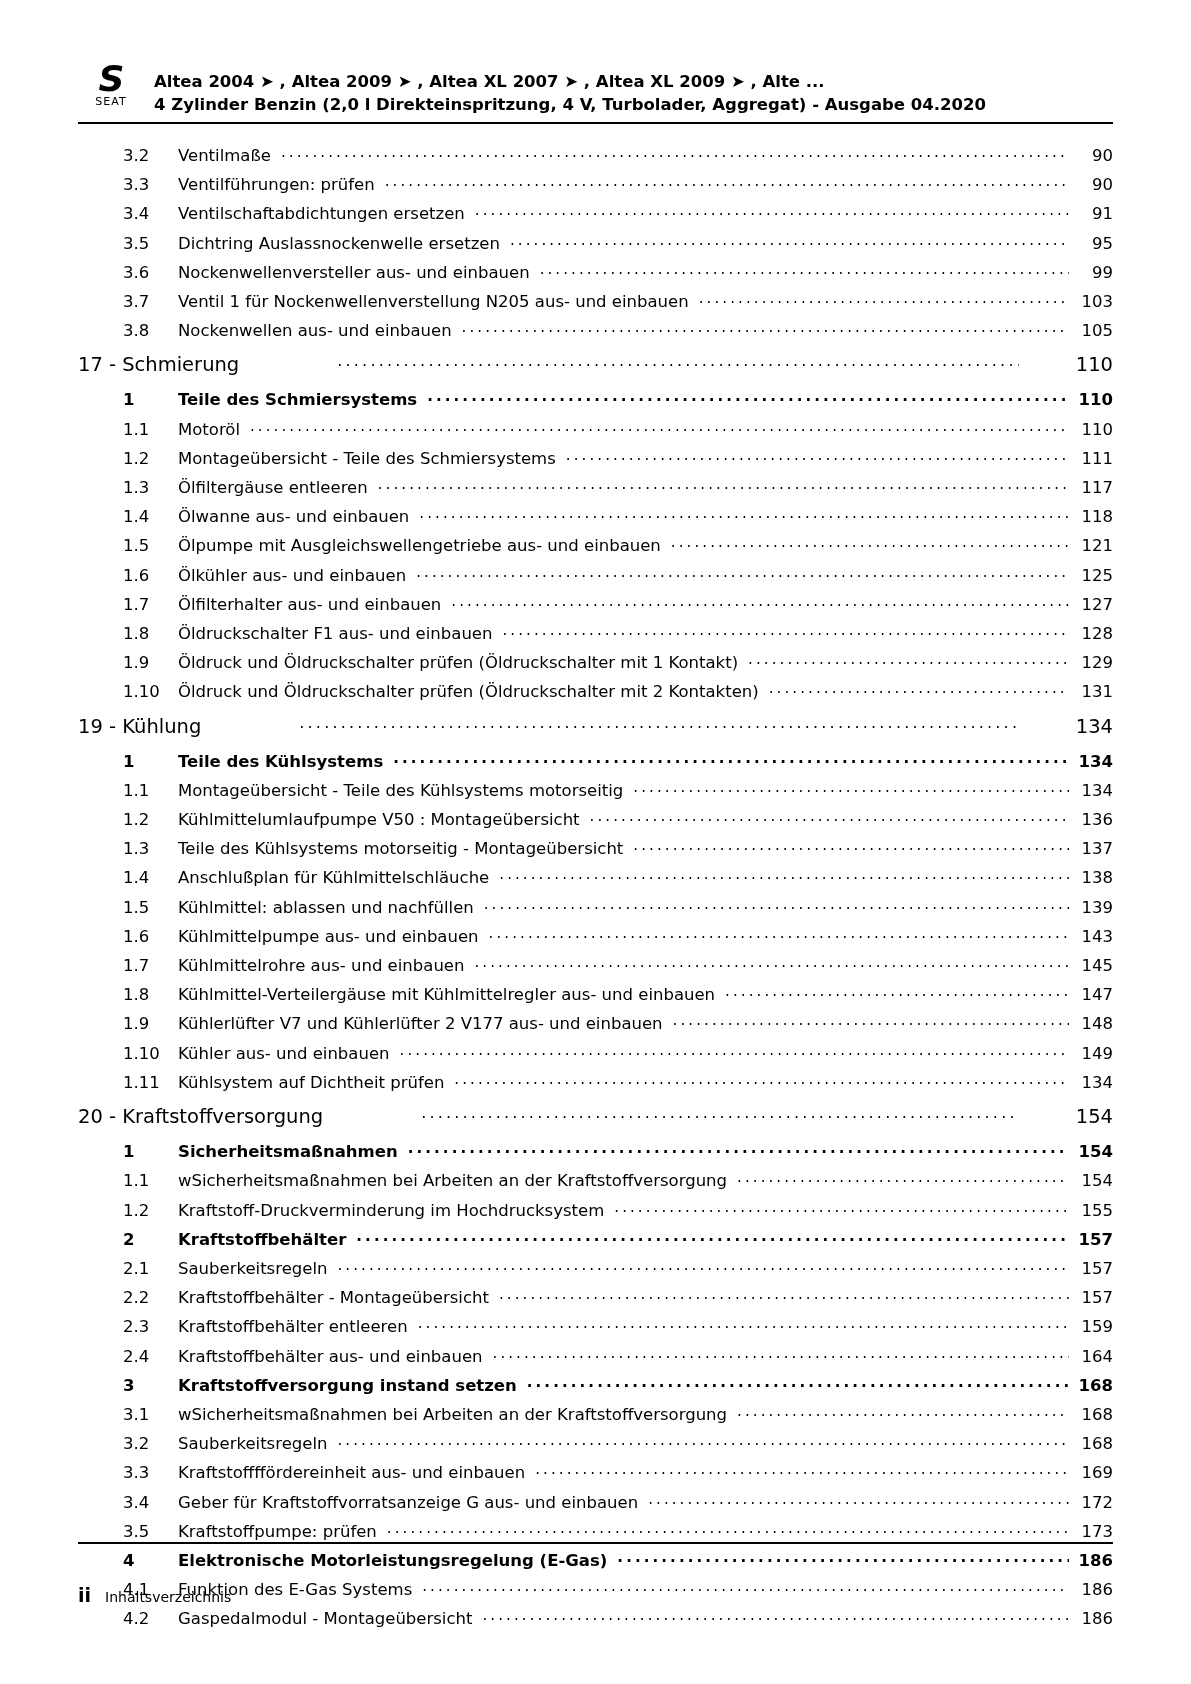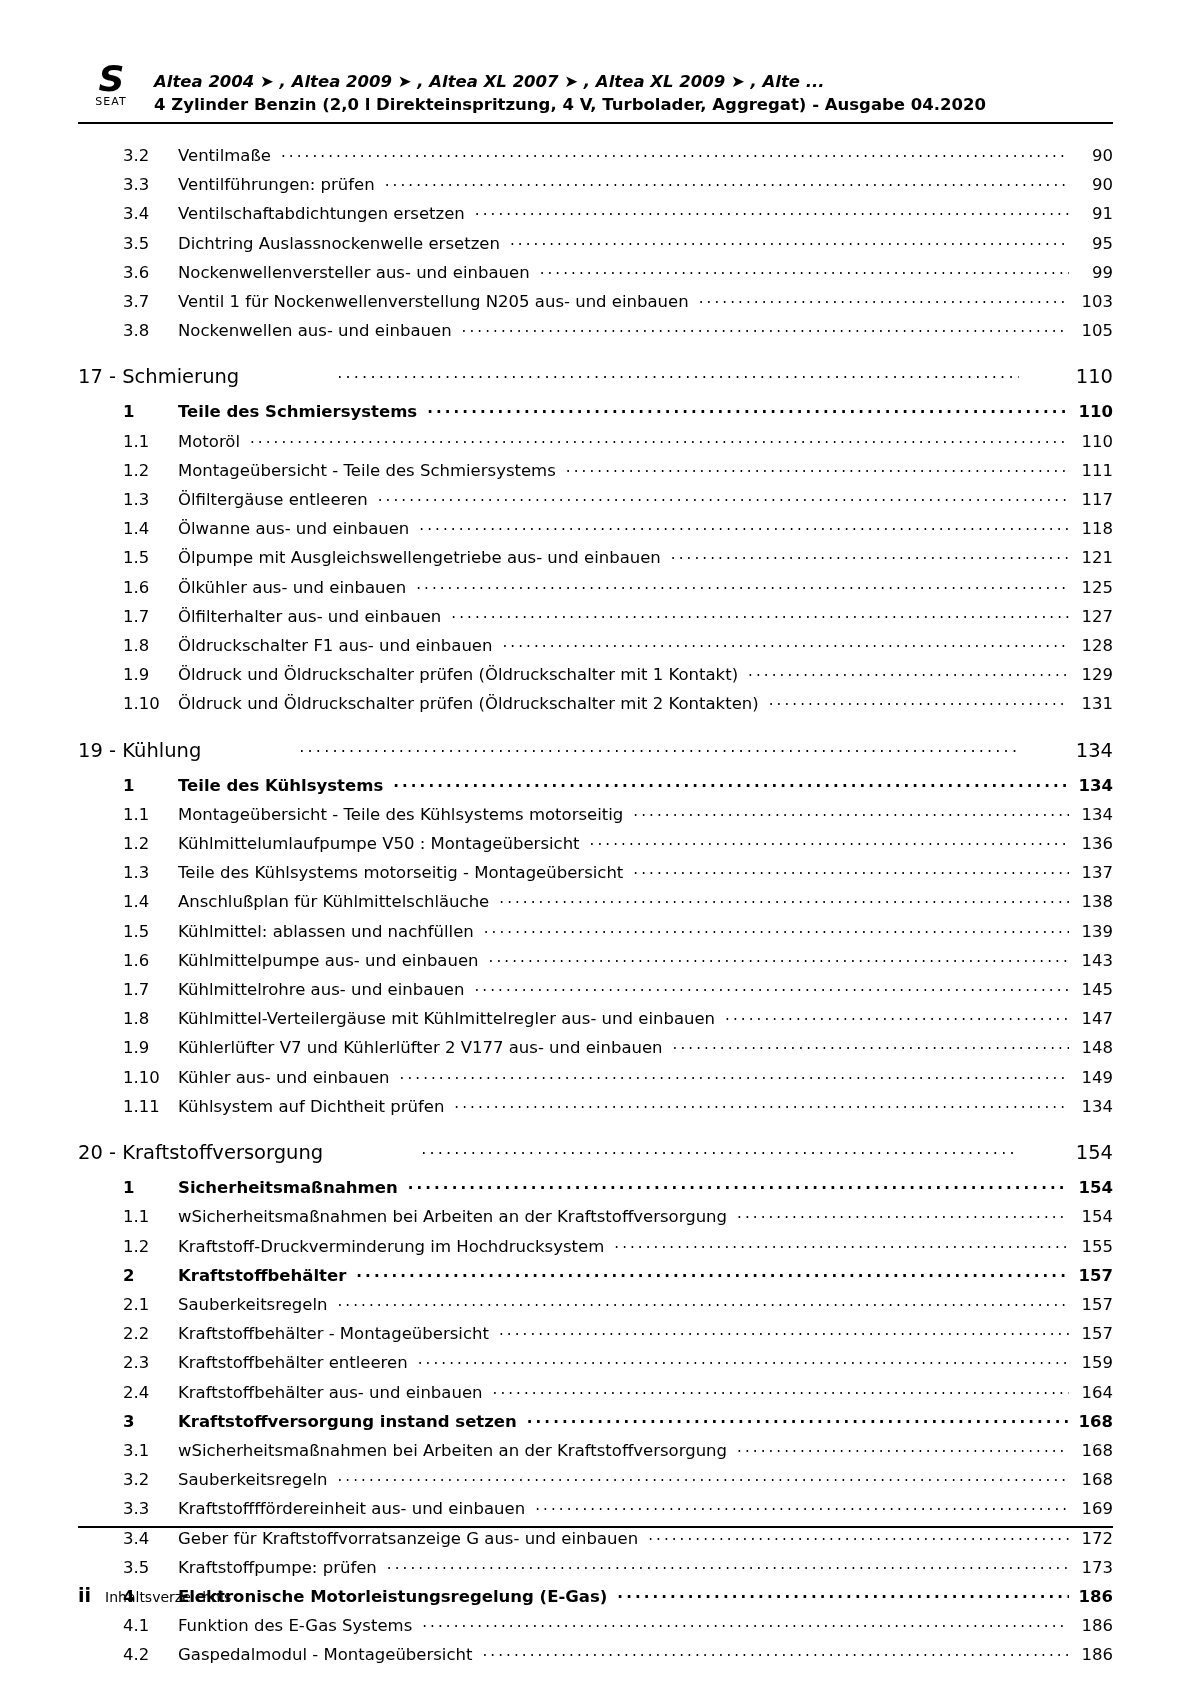--- a/index.html
+++ b/index.html
@@ -54,21 +54,20 @@
   .header-lines {
     flex: 1 1 auto;
     padding-left: 10px;
     padding-top: 8px;
   }
   .header-line1 {
     font-size: 16.5px;
     font-weight: bold;
     line-height: 23px;
     white-space: nowrap;
-    font-style: italic;
   }
   .header-line2 {
     font-size: 16.5px;
     font-weight: bold;
     line-height: 23px;
     white-space: nowrap;
   }
   
   .toc {
     padding-top: 17px;
@@ -102,40 +101,40 @@
     flex: 0 0 auto;
     text-align: right;
     min-width: 42px;
   }
 
   
   .row.chapter {
     font-size: 19.5px;
     line-height: 40px;
     font-weight: normal;
-    margin-top: 12px;
+    margin-top: 0;
     gap: 44px;
   }
   .row.chapter .num { padding-left: 0px; }
   .row.chapter .page-no { font-size: 19.5px; min-width: 48px; }
   .row.chapter .dots { font-size: 16px; letter-spacing: 3.2px; top: -4px;}
 
   
   .row.sec1 { font-weight: bold; }
   .row.sec1 .num { padding-left: 45px; width: 100px; box-sizing: border-box;}
   .row.sec2 .num { padding-left: 45px; width: 100px; box-sizing: border-box;}
 
   
   .footer {
     position: absolute;
     left: 78px;
     right: 78px;
     bottom: 78px;
     border-top: 2.5px solid #000;
-    padding-top: 28px;
+    padding-top: 12px;
     display: flex;
     align-items: baseline;
   }
   .footer-page {
     font-size: 19px;
     font-weight: bold;
     padding-right: 14px;
   }
   .footer-label {
     font-size: 14px;

